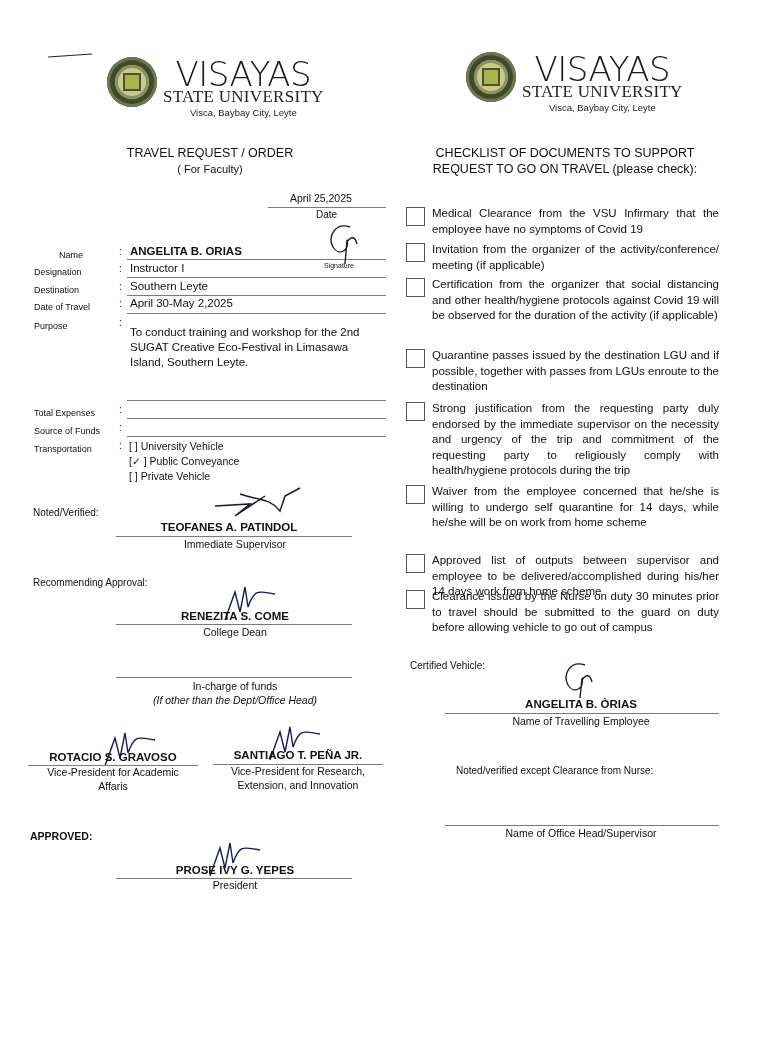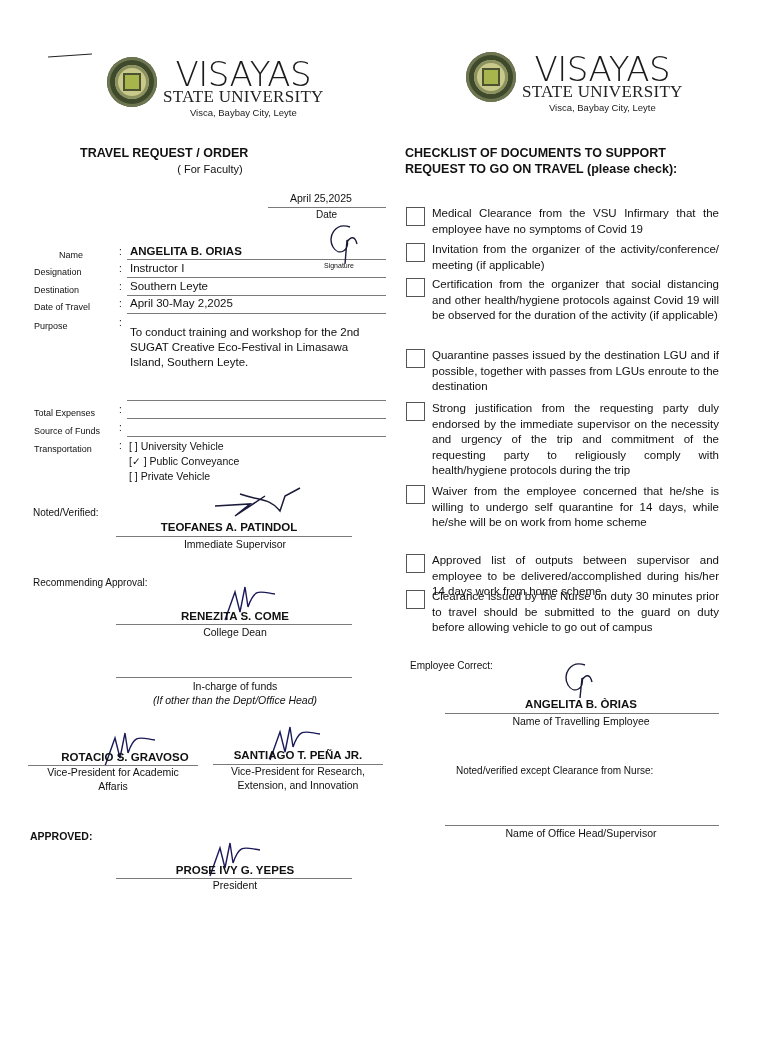--- a/index.html
+++ b/index.html
@@ -10,21 +10,21 @@
   .seal { width: 50px; height: 50px; border-radius: 50%; background: #3f4a2c;
           position: relative; box-shadow: inset 0 0 0 3px #6d7650; }
   .seal .ring { position: absolute; left: 8px; top: 8px; width: 34px; height: 34px; border-radius: 50%;
                 background: #c8c98a; box-shadow: inset 0 0 0 3px #8c9160; }
   .seal .core { position: absolute; left: 16px; top: 16px; width: 18px; height: 18px; background: #a7b54c;
                 border: 2px solid #4b5230; box-sizing: border-box; }
   .logo-text { margin-left: 6px; display: flex; flex-direction: column; align-items: center; }
   .logo-title { font-family: "DejaVu Sans", sans-serif; font-size: 34px; letter-spacing: -0.5px; line-height: 34px; font-weight: 300; color: #1b1b1b; }
   .logo-sub { font-family: "Liberation Serif", serif; font-size: 17px; line-height: 11px; letter-spacing: 0.3px; color: #222; }
   .logo-addr { font-size: 9.5px; margin-top: 5px; color: #222; }
-  .title { position: absolute; font-weight: bold; font-size: 12.5px; }
+  .title { position: absolute; font-weight: normal; font-size: 12.5px; text-align: center; }
   .subtitle { position: absolute; font-size: 11px; text-align: center; }
   .lbl { position: absolute; font-size: 9px; }
   .colon { position: absolute; font-size: 10px; }
   .val { position: absolute; font-size: 11.5px; }
   .val.bold { font-weight: bold; }
   .small { font-size: 10.5px; }
   .sig-name { position: absolute; font-weight: bold; font-size: 11.5px; text-align: center; }
   .sig-role { position: absolute; font-size: 10.5px; text-align: center; }
   .ital { font-style: italic; }
   .chk-row { position: absolute; left: 406px; width: 313px; display: flex; }
@@ -137,21 +137,21 @@
 <div class="hline" style="left:116px; top:624px; width:236px;"></div>
 <div class="sig-role" style="left:118px; top:626px; width:234px;">College Dean</div>
 
 <div class="hline" style="left:116px; top:677px; width:236px;"></div>
 <div class="sig-role" style="left:118px; top:680px; width:234px;">In-charge of  funds</div>
 <div class="sig-role ital" style="left:118px; top:694px; width:234px;">(If other than the Dept/Office Head)</div>
 
 <svg class="sig-scribble" style="left:100px; top:728px;" width="60" height="40" viewBox="0 0 60 40">
   <path d="M5 38 L15 10 L20 30 L25 5 L28 25 C35 5 40 10 55 12" stroke="#1a1a5a" stroke-width="1.4" fill="none"></path>
 </svg>
-<div class="sig-name" style="left:40px; top:751px; width:170px;">ROTACIO S. GRAVOSO</div>
+<div class="sig-name" style="left:28px; top:751px; width:170px;">ROTACIO S. GRAVOSO</div>
 <div class="hline" style="left:28px; top:765px; width:170px;"></div>
 <div class="sig-role" style="left:28px; top:766px; width:170px;">Vice-President for Academic</div>
 <div class="sig-role" style="left:28px; top:780px; width:170px;">Affaris</div>
 
 <svg class="sig-scribble" style="left:265px; top:722px;" width="60" height="40" viewBox="0 0 60 40">
   <path d="M5 38 L15 10 L20 30 L25 5 L28 25 C35 5 40 10 55 12" stroke="#1a1a5a" stroke-width="1.4" fill="none"></path>
 </svg>
 <div class="sig-name" style="left:213px; top:749px; width:170px;">SANTIAGO T. PEÑA JR.</div>
 <div class="hline" style="left:213px; top:764px; width:170px;"></div>
 <div class="sig-role" style="left:213px; top:765px; width:170px;">Vice-President for Research,</div>
@@ -194,21 +194,21 @@
 </div>
 <div class="chk-row" style="top:537px;margin-top:16px;">
   <div class="chk-box"></div>
   <div class="chk-text">Approved list of outputs between supervisor and employee to be delivered/accomplished during his/her 14 days work from home scheme</div>
 </div>
 <div class="chk-row" style="top:589px;">
   <div class="chk-box"></div>
   <div class="chk-text">Clearance issued by the Nurse on duty 30 minutes prior to travel should be submitted to the guard on duty before allowing vehicle to go out of campus</div>
 </div>
 
-<div class="val small" style="left:410px; top:660px; font-size:10px;">Employee Correct:</div>
+<div class="val small" style="left:410px; top:660px; font-size:10px;">Certified Vehicle:</div>
 <svg class="sig-scribble" style="left:560px; top:660px;" width="40" height="42" viewBox="0 0 40 42">
   <path d="M25 5 C10 0 2 15 8 25 C14 35 25 28 22 18 L20 38 M22 20 C26 14 30 14 32 22" stroke="#1a1a3a" stroke-width="1.4" fill="none"></path>
 </svg>
 <div class="sig-name" style="left:445px; top:698px; width:272px;">ANGELITA B. ÒRIAS</div>
 <div class="hline" style="left:445px; top:713px; width:274px;"></div>
 <div class="sig-role" style="left:445px; top:715px; width:272px;">Name of Travelling Employee</div>
 
 <div class="val small" style="left:410px; top:765px; font-size:10px;padding-left:46px;">Noted/verified except Clearance from Nurse:</div>
 <div class="hline" style="left:445px; top:825px; width:274px;"></div>
 <div class="sig-role" style="left:445px; top:827px; width:272px;">Name of Office Head/Supervisor</div>

